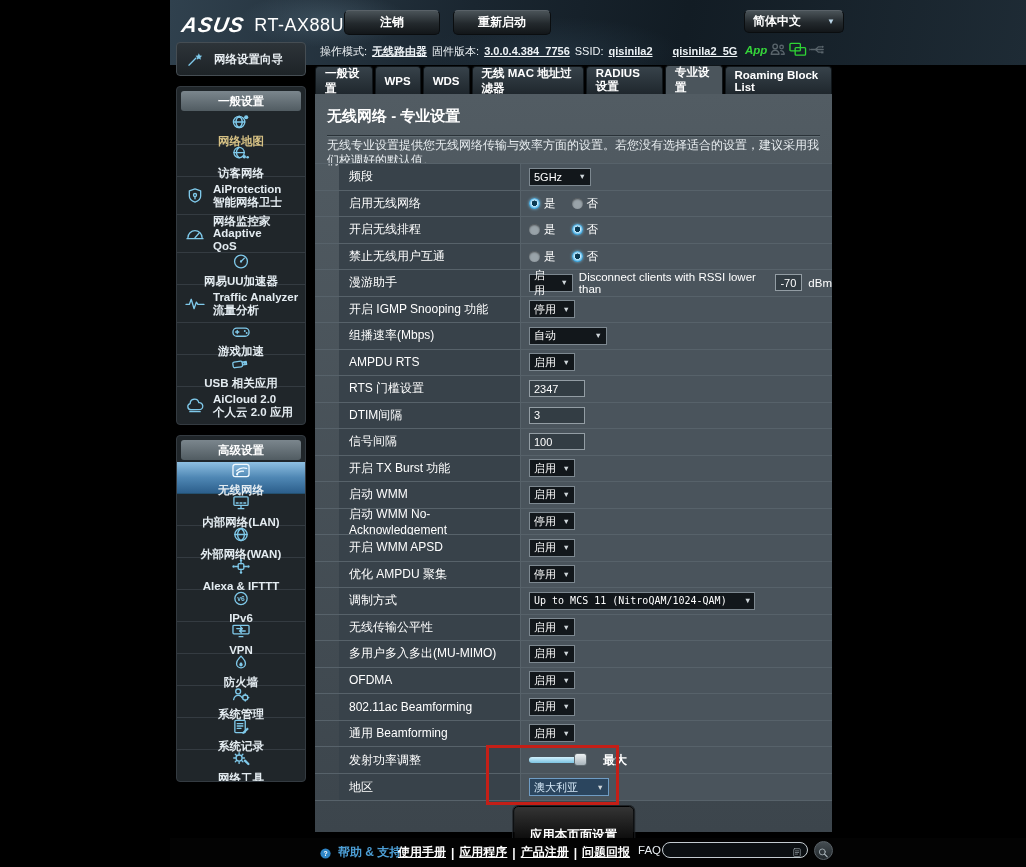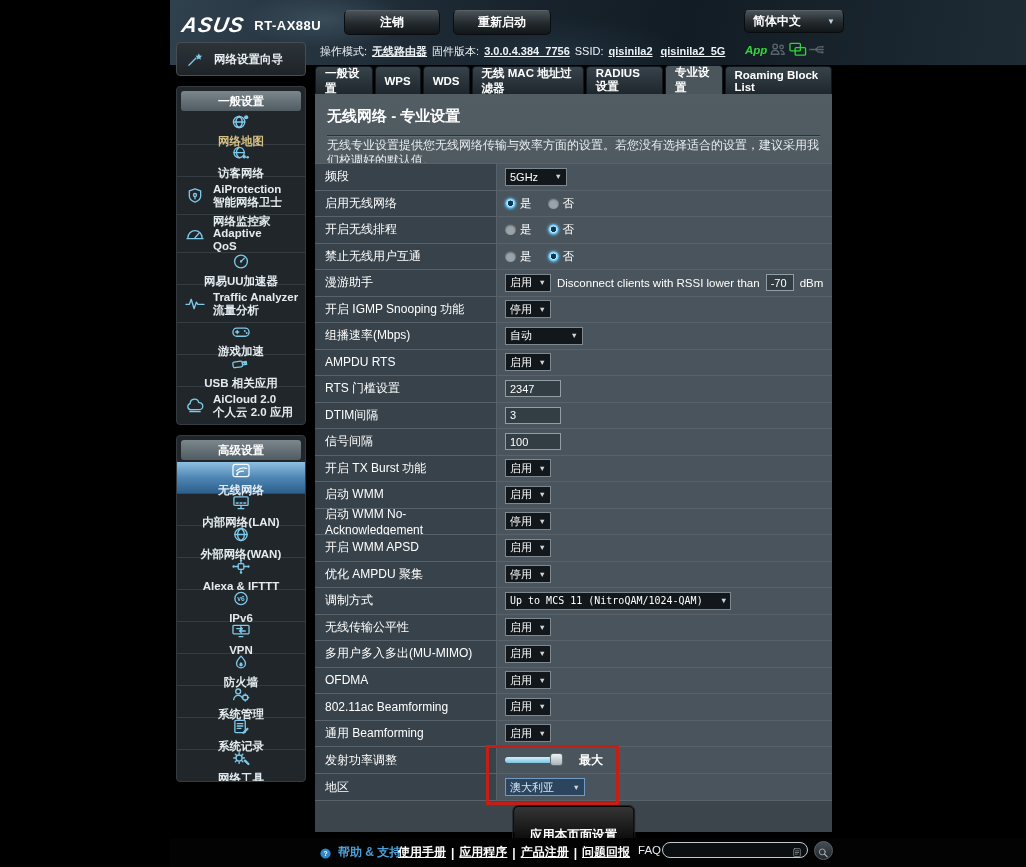--- a/index.html
+++ b/index.html
@@ -6,21 +6,21 @@
   body{width:1026px;height:867px;position:relative;font-family:"Liberation Sans",sans-serif;overflow:hidden;}
   .abs{position:absolute;}
   
   .top-band{left:170px;top:0;width:856px;height:65px;
     background:linear-gradient(100deg,#30414e 0%,#1a2630 35%,#121c24 60%,#1e2b35 100%);}
   .top-band:before{content:"";position:absolute;inset:0;
     background:radial-gradient(120px 40px at 18% 30%,rgba(120,150,170,.25),transparent 70%),
                radial-gradient(180px 50px at 45% 80%,rgba(40,60,75,.5),transparent 70%);}
   .brand{left:182px;top:13px;display:flex;align-items:center;gap:10px;color:#fff;}
   .logo{font-size:21px;font-weight:bold;font-style:italic;letter-spacing:1px;transform:skewX(-10deg);}
-  .model{font-size:13px;font-weight:bold;letter-spacing:.5px;}
+  .model{font-size:18px;font-weight:normal;letter-spacing:.5px;}
   .hdr-btn{top:10px;height:23px;background:linear-gradient(#4a5358,#23292d 55%,#121619);
     border:1px solid #0a0d0f;border-top-color:#5a6268;border-radius:5px;color:#fff;
     font-size:12px;font-weight:bold;display:flex;align-items:center;justify-content:center;cursor:pointer;margin-left:11px;}
   #btn-logout{left:333px;width:94px;}
   #btn-reboot{left:442px;width:96px;}
   #lang-select{left:733px;width:100px;justify-content:space-between;padding:0 8px;box-sizing:border-box;}
   #lang-select .ar{font-size:8px;color:#bcd7e8;}
   
   .infobar{left:320px;top:43px;height:16px;display:flex;align-items:center;gap:5px;
     font-size:11px;color:#eef3f6;white-space:nowrap;}
@@ -52,21 +52,21 @@
   .tab{height:27px;background:linear-gradient(#37424a,#1f272d);border:1px solid #10161a;border-bottom:none;
     border-radius:4px 4px 0 0;color:#fff;font-size:11.5px;font-weight:bold;padding:0 9px;
     display:flex;align-items:center;cursor:pointer;}
   .tab.active{background:#4b555c;height:28px;}
   
   .panel{left:315px;top:94px;width:517px;height:738px;background:linear-gradient(#525c63,#3c454c);}
   .panel-title{position:absolute;left:12px;right:12px;top:13px;font-size:15px;font-weight:bold;color:#fff;
     padding-bottom:9px;border-bottom:1px solid #2a3238;box-shadow:0 1px 0 rgba(130,142,150,.35);}
   .panel-desc{position:absolute;left:12px;right:12px;top:44px;font-size:12px;color:#e8edf0;line-height:15px;}
   .form{position:absolute;left:0;top:69px;width:517px;border-top:1px solid #57626a;box-sizing:border-box;}
-  .frow{display:flex;height:26.5px;border-bottom:1px solid #57626a;box-sizing:border-box;}
+  .frow{display:flex;height:26.5px;border-bottom:1px solid #57626a;box-sizing:border-box;padding-left:24px;}
   .frow.tall{height:27px;}
   .lcell{width:182px;min-width:182px;background:#38424a;border-right:1px solid #57626a;box-sizing:border-box;
     display:flex;align-items:center;padding-left:10px;color:#fff;font-size:12px;}
   .vcell{flex:1;background:#4a545c;display:flex;align-items:center;padding-left:8px;gap:6px;
     color:#fff;font-size:11.5px;}
   .sel{height:18px;background:#12171b;border:1px solid #7d8890;color:#fff;font-size:11px;
     display:flex;align-items:center;justify-content:space-between;padding:0 4px;box-sizing:border-box;cursor:pointer;}
   .sel .ar{font-size:7.5px;color:#cfd6da;margin-left:5px;}
   .sel.mono{font-family:"DejaVu Sans Mono",monospace;font-size:10px;}
   .sel.hl{background:#2b455e;border-color:#6f9cc4;color:#d3e6f5;}
@@ -116,21 +116,21 @@
   <span>简体中文</span>
   <span class="ar">▼</span>
 </div>
 
 <div class="abs infobar">
   <span>操作模式:</span>
   <span class="ib-val">无线路由器</span>
   <span>固件版本:</span>
   <span class="ib-val">3.0.0.4.384_7756</span>
   <span>SSID:</span>
-  <span id="ssid-list" style="display:flex;gap:8px;">
+  <span id="ssid-list" style="display:flex;gap:20px;">
       <span class="ib-val">qisinila2</span>
       <span class="ib-val">qisinila2_5G</span>
     </span>
 </div>
 <div class="abs ib-icons">
   <span class="app-txt">App</span>
   <span class="ib-ic" id="ic-clients"><svg viewBox="0 0 22 18" width="22" height="17" fill="none" stroke="currentColor" stroke-width="1.4" stroke-linecap="round" stroke-linejoin="round">
         <circle cx="8" cy="5.8" r="2.4"></circle>
         <path d="M3.8 14c.5-2.9 2-4.2 4.2-4.2s3.7 1.3 4.2 4.2z"></path>
         <circle cx="14.8" cy="6.4" r="1.9"></circle>

